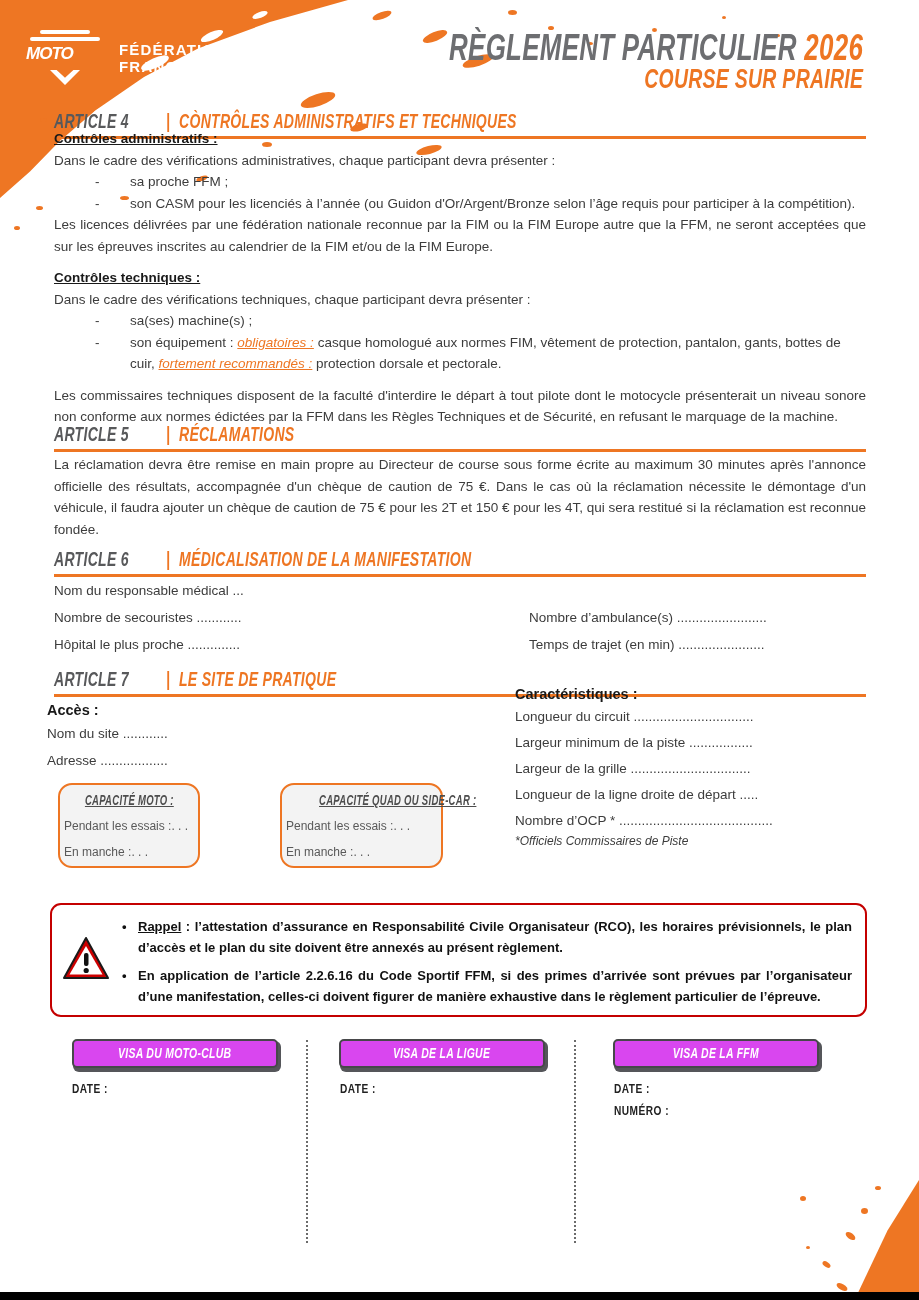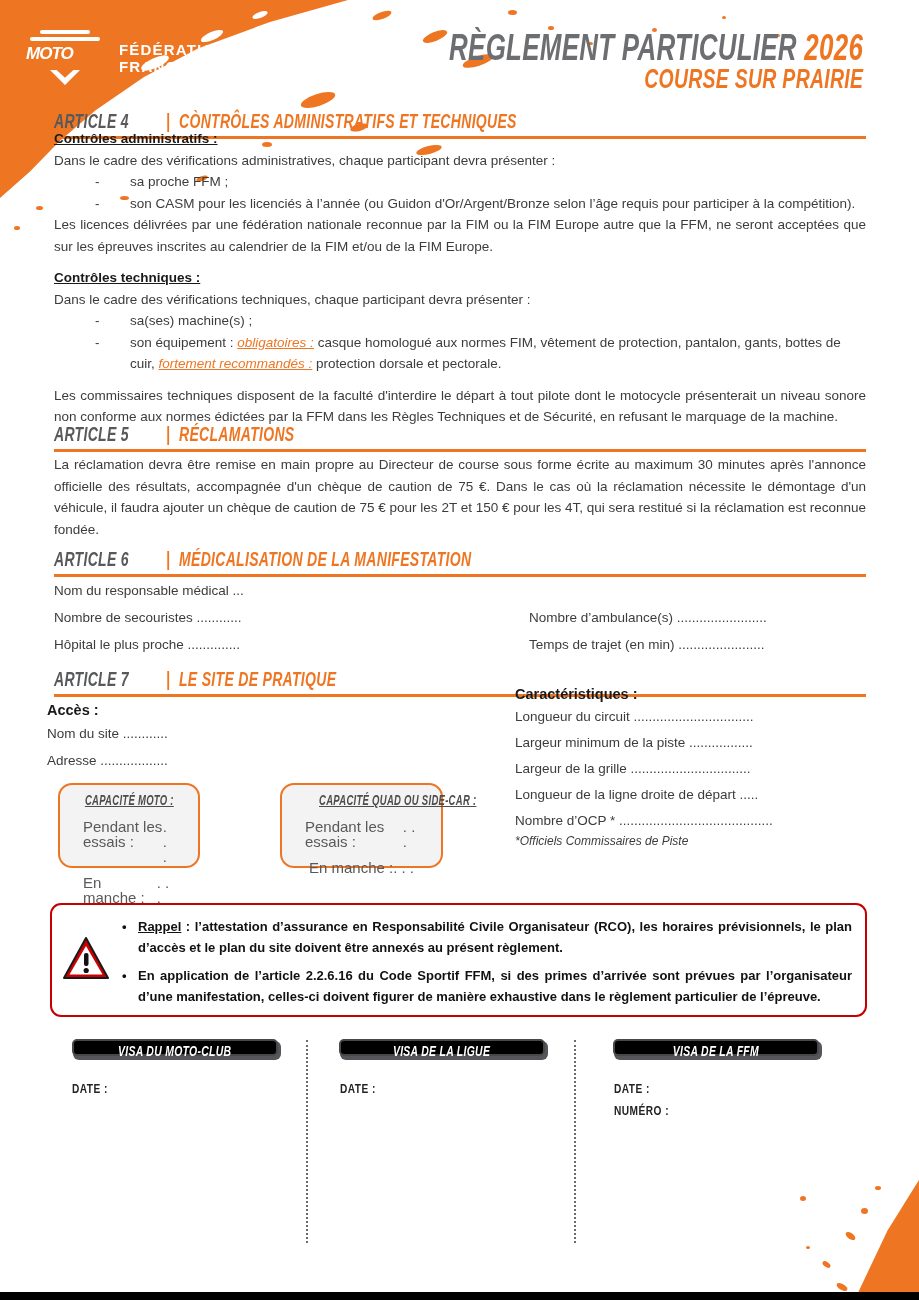--- a/index.html
+++ b/index.html
@@ -61,35 +61,35 @@
   .col-acces{position:absolute;left:47px;top:700px;width:300px;z-index:2;}
   .col-carac{position:absolute;left:515px;top:684px;width:365px;z-index:2;}
   .colhead{font-weight:bold;font-size:14.5px;color:#191919;line-height:20px;}
   .fld27{height:27px;line-height:27px;}
   .fld26{height:26px;line-height:26px;}
   .footnote{font-style:italic;font-size:12px;line-height:14px;color:#3c3c3c;}
   .capbox{position:absolute;top:783px;height:85px;background:#f3f3f3;border:2px solid #EE7623;
     border-radius:14px;z-index:2;box-sizing:border-box;}
   .capbox .btitle{text-align:center;margin-top:5px;font-size:14px;color:#4d4d4d;}
   .capbox .btitle .cond{transform:scaleX(.68);transform-origin:50% 50%;text-decoration:underline;}
-  .caprow{display:flex;justify-content:center;padding:0 23px;font-size:15px;color:#595959;line-height:15px;}
+  .caprow{display:flex;justify-content:flex-start;padding:0 4px;font-size:12px;color:#595959;line-height:15px;}
   .caprow.m1{margin-top:7px;} .caprow.m2{margin-top:11px;}
   
   .warn{position:absolute;left:50px;top:903px;width:817px;height:114px;border:2.5px solid #C40000;
     border-radius:11px;background:#fff;z-index:2;box-sizing:border-box;}
   .warn-icon{position:absolute;left:9px;top:30px;}
   .warn-list{margin:11px 13px 0 68px;}
   .wrow{position:relative;padding-left:18px;font-weight:bold;font-size:13px;line-height:21px;
     text-align:justify;color:#111;}
   .wrow .bullet{position:absolute;left:2px;}
   .wrow+.wrow{margin-top:7px;}
   
-  .visa-btn{position:absolute;top:1039px;width:206px;height:17px;background:#000000;
+  .visa-btn{position:absolute;top:1039px;width:206px;height:29px;background:#d946ef;
     border:2px solid #47484a;border-radius:5px;box-shadow:2px 3px 0 1px #55565a;
-    display:flex;align-items:flex-start;justify-content:center;z-index:2;box-sizing:border-box;}
+    display:flex;align-items:center;justify-content:center;z-index:2;box-sizing:border-box;}
   .visa-btn .cond{color:#fff;font-size:14.5px;transform:scaleX(.72);transform-origin:50% 50%;}
   .visa-lbl{position:absolute;z-index:2;font-size:13px;color:#222;}
   .vsep{position:absolute;top:1040px;height:203px;border-left:2px dotted #6b6b6b;z-index:2;}
 </style>
 </head>
 <body>
 
 <div class="page">
 
   <div class="splash-top"></div>

